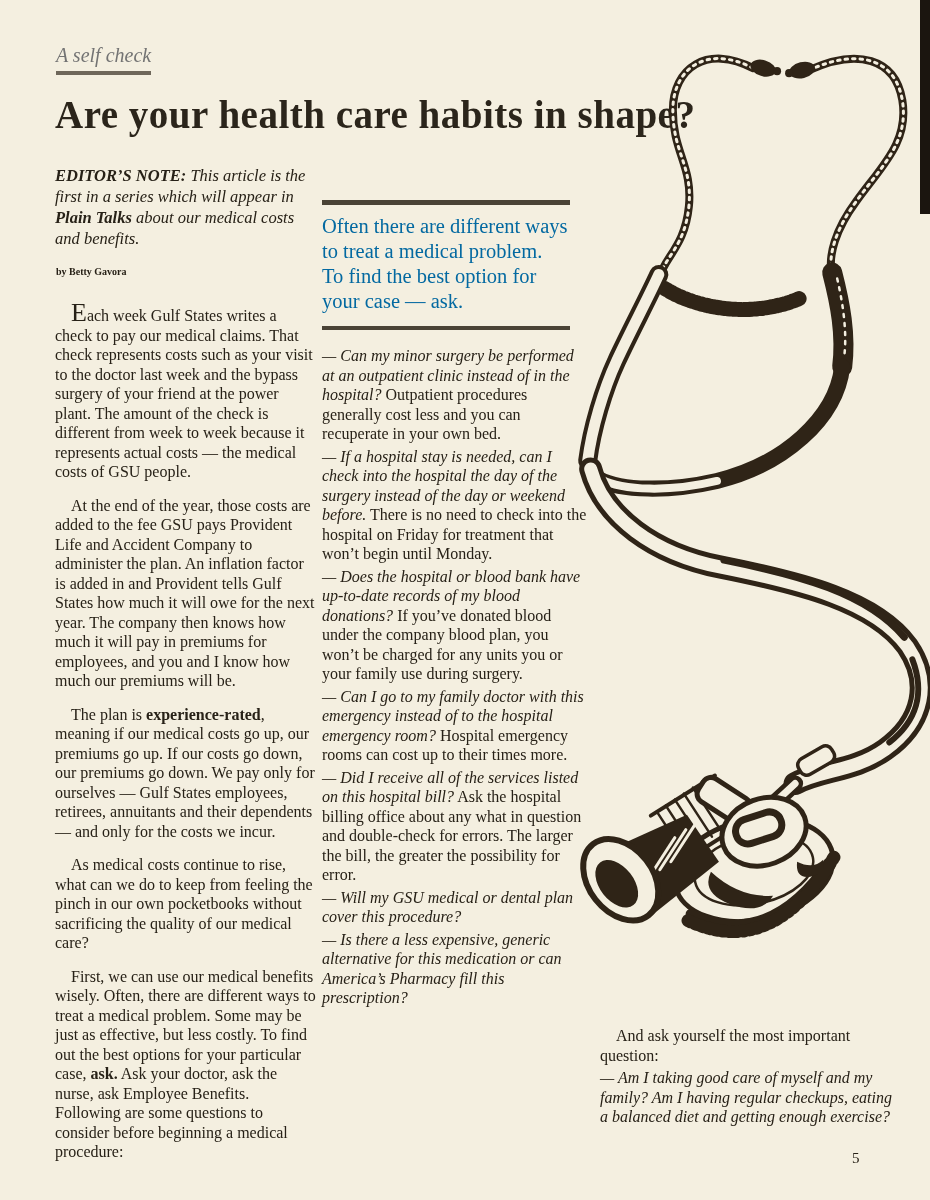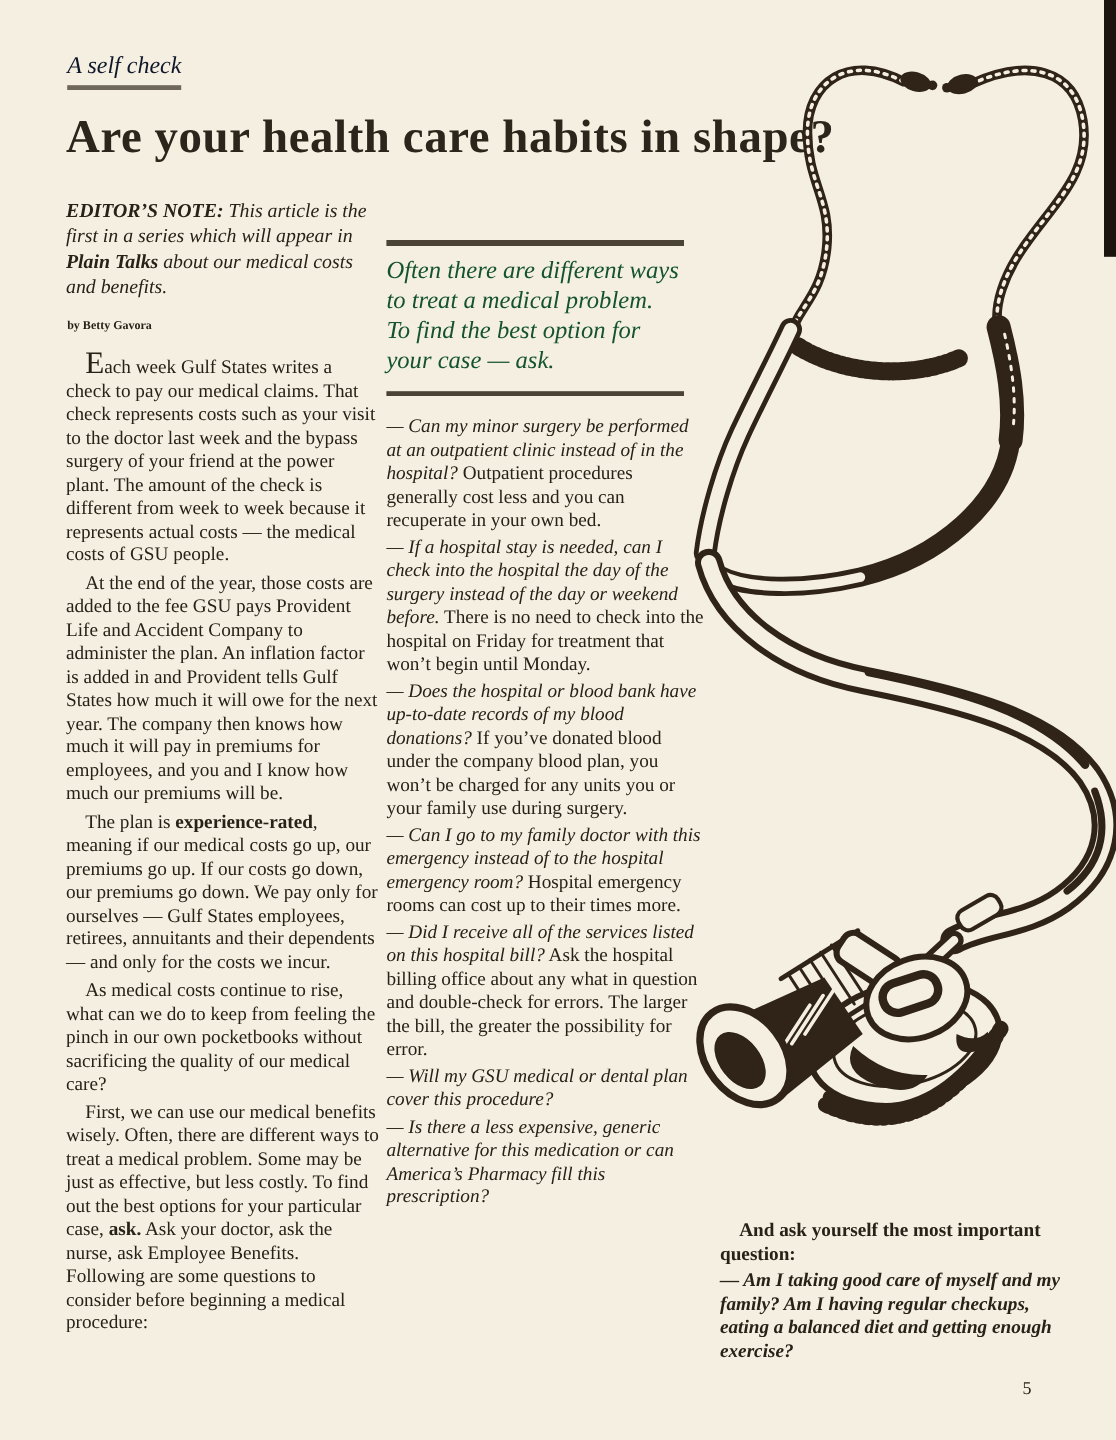--- a/index.html
+++ b/index.html
@@ -13,21 +13,21 @@
     overflow:hidden;
     hyphens:auto;
   }
   .abs { position:absolute; }
 
   
   .kicker {
     left:56px; top:44px;
     font-style:italic;
     font-size:20px;
-    color:#0f172a;
+    color:#737373;
     padding-bottom:4px;
     border-bottom:4px solid #6e675a;
   }
   .title {
     left:55px; top:80px;
     font-size:39px;
     letter-spacing:.5px;
     color:#2b251b;
     margin-top:12px;
   }
@@ -39,38 +39,37 @@
     font-style:italic;
   }
   .byline {
     left:56px; top:266px;
     font-size:10px; font-weight:bold;
   }
 
   
   .col { font-size:16px; line-height:19.5px; }
   .col1 { left:55px; top:292px; width:262px; }
-  .col3 { left:600px; top:1012px; width:296px;font-weight:bold; }
-  .para { margin:4px 0 3px 0; text-indent:16px; }
+  .col3 { left:600px; top:1012px; width:296px; }
+  .para { margin:14px 0 3px 0; text-indent:16px; }
   .qa   { margin:0 0 3px 0; text-indent:0; }
 
   .rs-i  { font-style:italic; }
   .rs-b  { font-weight:bold; }
   .rs-bi { font-weight:bold; font-style:italic; }
   .rs-dc { font-size:26px; line-height:14px; }
 
   
   .pull-quote {
     left:322px; top:200px; width:248px;
     border-top:5px solid #4a4336;
     border-bottom:4px solid #4a4336;
     padding:9px 2px 12px 0;
-    font-style:italic;
     font-size:20.5px; line-height:25px;
-    color:#14532d;
+    color:#0369a1;
   }
 
   .col2 { left:322px; top:346px; width:266px; }
 
   
   .illustration { left:558px; top:8px; width:372px; height:992px; }
 
   
   .scan-edge { right:0; top:0; width:10px; height:214px; background:#1b150f; }
 

